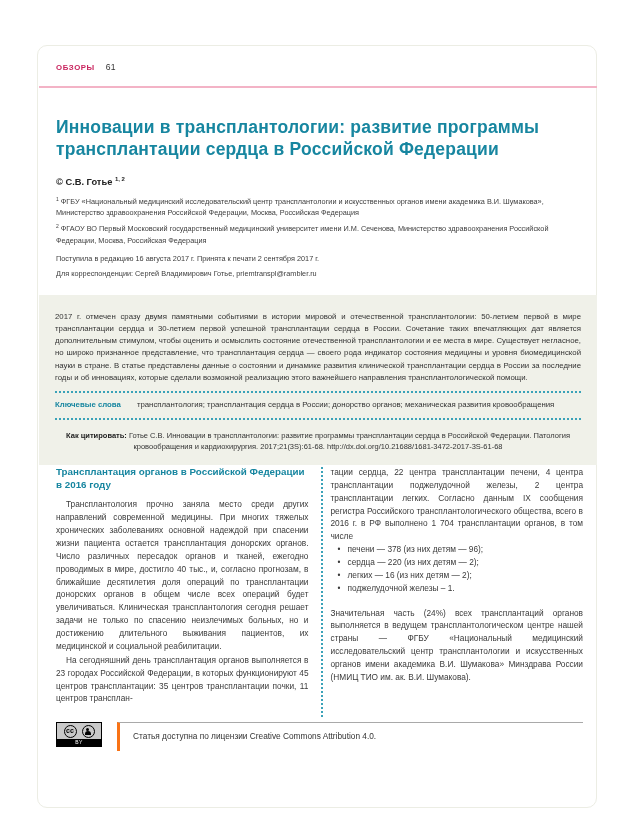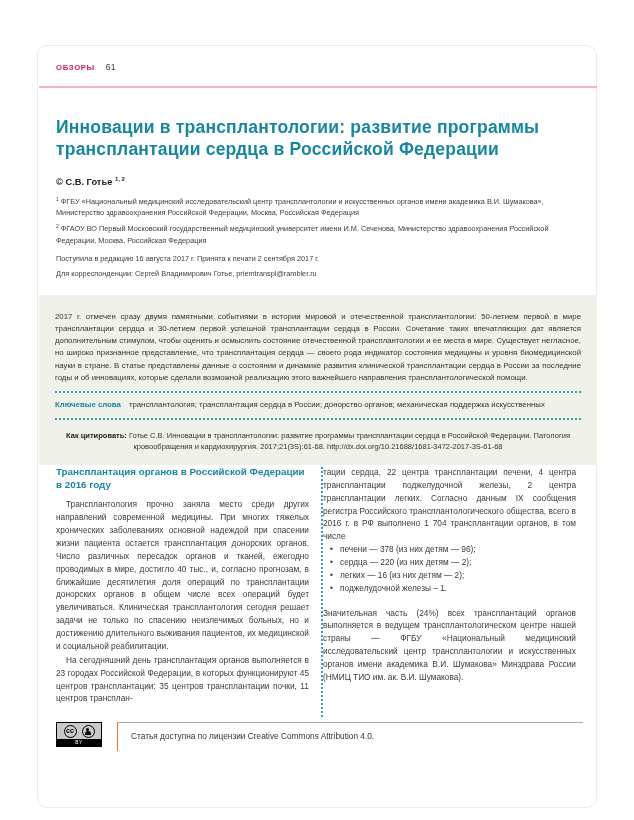--- a/index.html
+++ b/index.html
@@ -39,25 +39,25 @@
   .meta sup{font-size:5px;}
   .meta .received{margin-top:7px;}
   
   .abstract-box{
     position:absolute;left:39px;top:295px;width:558px;
     background:var(--abstract-bg);padding:16px 16px 12px 16px;
   }
   .abstract-text{font-size:7.8px;line-height:1.56;text-align:justify;color:#333;}
   .dotted-rule{height:0;border-top:2px dotted var(--teal-dots);margin:7px 0 6px 0;}
   .keywords{font-size:7.8px;line-height:1.5;color:#333;}
-  .keywords .kw-label{color:var(--teal);font-weight:bold;margin-right:8px;}
+  .keywords .kw-label{color:var(--teal);font-weight:bold;margin-right:16px;}
   .citation{font-size:7.5px;line-height:1.55;color:#333;margin-top:10px;text-align:center;}
   .citation .cite-label{font-weight:bold;color:#222;}
   
-  .columns{position:absolute;left:56px;top:466px;width:527px;display:flex;gap:14px;}
+  .columns{position:absolute;left:56px;top:466px;width:527px;display:flex;gap:22px;}
   .col{width:253px;font-size:8.3px;line-height:1.55;text-align:justify;color:var(--ink);}
   .body-heading{font-size:9.8px;font-weight:bold;color:var(--teal);line-height:1.3;margin-bottom:7px;text-align:left;}
   .col p.indent{text-indent:10px;}
   .col p + p{margin-top:1px;}
   .bullets{list-style:none;padding-left:7px;text-align:left;}
   .bullets li{padding-left:10px;position:relative;}
   .bullets li::before{content:"•";position:absolute;left:0;top:0;}
   .p-last{margin-top:12px;}
   .col-divider{position:absolute;left:321px;top:467px;height:250px;width:0;border-left:2px dotted var(--teal-dots);}
   
@@ -75,21 +75,21 @@
     content:"";position:absolute;left:3.6px;top:1.5px;width:3px;height:3px;border-radius:50%;background:#000;
   }
   .person-circle::after{ 
     content:"";position:absolute;left:2.1px;top:5px;width:6px;height:4px;border-radius:3px 3px 0 0;background:#000;
   }
   .cc-bar{
     position:absolute;left:0;bottom:0;width:100%;height:7px;background:#000;
     color:#fff;font-size:5px;line-height:7px;text-align:center;letter-spacing:.5px;
   }
   .license-cell{
-    flex:1;margin-left:15px;border-top:1px solid #a9a9a9;border-left:1px solid #f97316;
+    flex:1;margin-left:15px;border-top:1px solid #a9a9a9;border-left:3px solid #f97316;
     padding:8px 0 10px 13px;font-size:8.3px;color:#333;
   }
 </style>
 </head>
 <body>
 
 <div class="page-frame"></div>
 
 <header class="header">
   <div class="header-right">
@@ -110,21 +110,21 @@
   <p><sup>1</sup> <span>ФГБУ «Национальный медицинский исследовательский центр трансплантологии и искусственных органов имени академика В.И. Шумакова», Министерство здравоохранения Российской Федерации, Москва, Российская Федерация</span></p>
   <p><sup>2</sup> <span>ФГАОУ ВО Первый Московский государственный медицинский университет имени И.М. Сеченова, Министерство здравоохранения Российской Федерации, Москва, Российская Федерация</span></p>
   <p class="received">Поступила в редакцию 16 августа 2017 г. Принята к печати 2 сентября 2017 г.</p>
   <p>Для корреспонденции: Сергей Владимирович Готье, priemtranspl@rambler.ru</p>
 </div>
 
 <section class="abstract-box">
   <p class="abstract-text">2017 г. отмечен сразу двумя памятными событиями в истории мировой и отечественной трансплантологии: 50-летием первой в мире трансплантации сердца и 30-летием первой успешной трансплантации сердца в России. Сочетание таких впечатляющих дат является дополнительным стимулом, чтобы оценить и осмыслить состояние отечественной трансплантологии и ее места в мире. Существует негласное, но широко признанное представление, что трансплантация сердца — своего рода индикатор состояния медицины и уровня биомедицинской науки в стране. В статье представлены данные о состоянии и динамике развития клинической трансплантации сердца в России за последние годы и об инновациях, которые сделали возможной реализацию этого важнейшего направления трансплантологической помощи.</p>
   <div class="dotted-rule"></div>
   <p class="keywords">
-    <span class="kw-label">Ключевые слова</span><span>трансплантология; трансплантация сердца в России; донорство органов; механическая поддержка искусственных</span>
+    <span class="kw-label">Ключевые слова</span><span>трансплантология; трансплантация сердца в России; донорство органов; механическая развития кровообращения</span>
   </p>
   <div class="dotted-rule"></div>
   <p class="citation">
     <span class="cite-label">Как цитировать:</span>
     <span>Готье С.В. Инновации в трансплантологии: развитие программы трансплантации сердца в Российской Федерации. Патология кровообращения и кардиохирургия. 2017;21(3S):61-68. http://dx.doi.org/10.21688/1681-3472-2017-3S-61-68</span>
   </p>
 </section>
 
 <div class="col-divider"></div>
 

